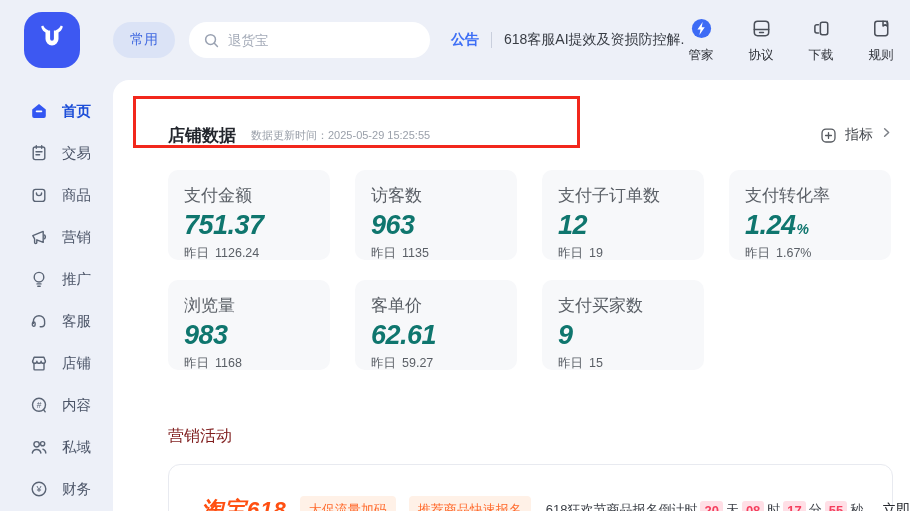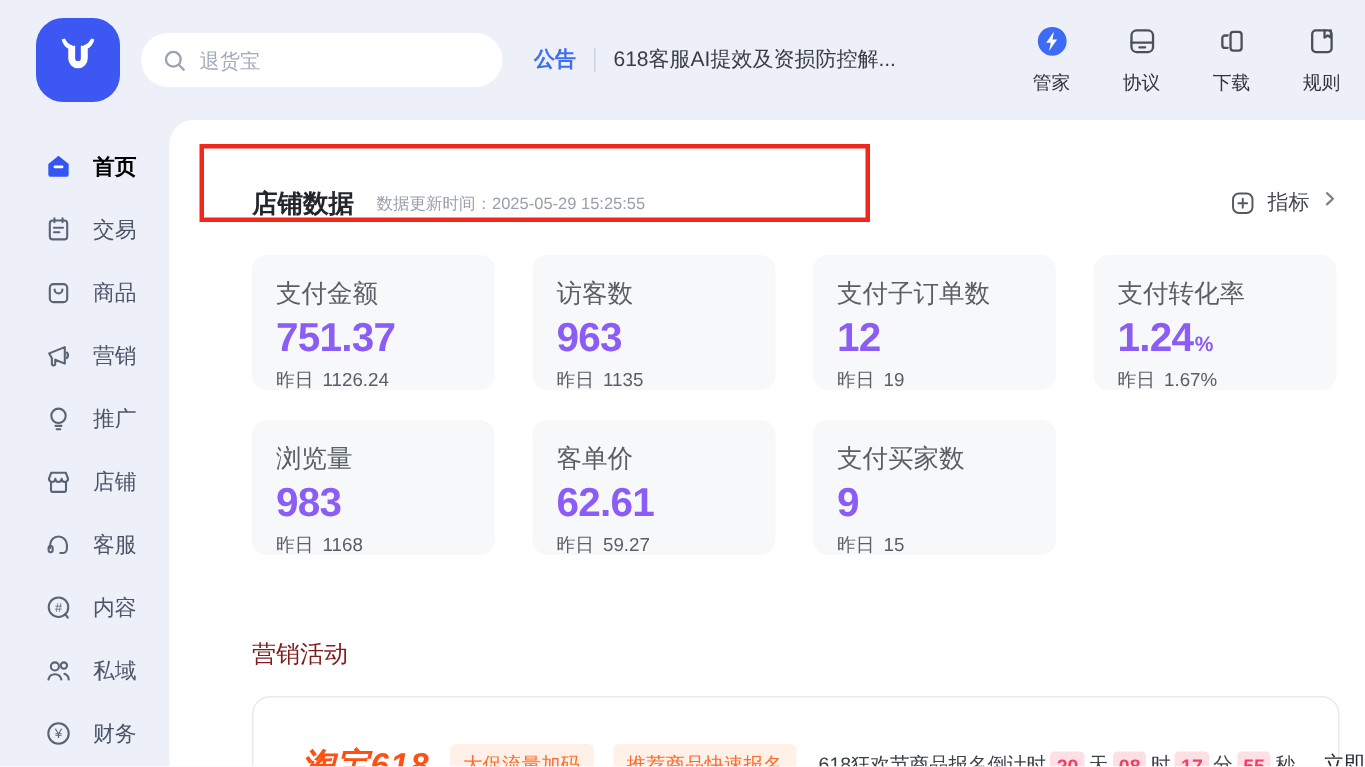--- a/index.html
+++ b/index.html
@@ -19,34 +19,34 @@
   .notice-divider { width: 1px; height: 16px; background: #c9cfdd; margin: 0 12px; flex: 0 0 auto; }
   .notice-text { color: #383c44; font-size: 14px; white-space: nowrap; overflow: hidden; }
   .actions { margin-left: auto; margin-right: 12px; display: flex; gap: 26px; }
   .action { display: flex; flex-direction: column; align-items: center; gap: 3px; cursor: pointer; width: 34px; }
   .action-label { font-size: 12.5px; color: #30333a; white-space: nowrap; }
 
   
   .sidebar { position: absolute; left: 0; top: 80px; bottom: 0; width: 113px; padding-top: 10px; }
   .side-item { height: 42px; display: flex; align-items: center; padding-left: 29px; gap: 13px; cursor: pointer; }
   .side-item .slabel { font-size: 14.5px; color: #4c5568; }
-  .side-item.active .slabel { color: #000000; font-weight: 700; }
+  .side-item.active .slabel { color: #1d4ed8; font-weight: 700; }
   .sicon { width: 20px; height: 20px; display: flex; align-items: center; justify-content: center; }
 
   
   .main { position: absolute; left: 113px; top: 80px; right: 0; bottom: 0; background: #ffffff; border-top-left-radius: 16px; padding: 44px 17px 0 55px; }
   .section-head { display: flex; align-items: center; }
   .section-title { font-size: 17px; font-weight: 700; color: #23262d; }
   .update-time { margin-left: 15px; font-size: 11px; color: #9aa0aa; }
   .metrics-btn { margin-left: auto; display: flex; gap: 7px; cursor: pointer; color: #45494f; font-size: 14px; }
 
   .cards { margin-top: 23px; display: grid; grid-template-columns: repeat(4, 162px); column-gap: 25px; row-gap: 20px; }
   .card { background: #f7f8fa; border-radius: 10px; padding: 14px 16px 13px; height: 90px; cursor: pointer; }
   .card-label { font-size: 17px; color: #5a5f66; }
-  .card-value { margin-top: 3px; font-size: 27px; font-weight: 700; color: #8b5cf6; letter-spacing: -0.5px; line-height: 1.15; }
+  .card-value { margin-top: 3px; font-size: 27px; font-weight: 700; color: #0f766e; letter-spacing: -0.5px; line-height: 1.15; font-style: italic; }
   .card-value .unit { font-size: 14px; font-weight: 600; letter-spacing: 0; margin-left: 1px; }
   .card-yesterday { margin-top: 4px; font-size: 12.5px; color: #5a5f66; }
   .card-yesterday .yv { margin-left: 6px; }
 
   .marketing-title { margin-top: 56px; font-size: 16px; font-weight: 500; color: #7f1d1d; }
   .banner { margin-top: 17px; height: 92px; border: 1px solid #e8eaf0; border-radius: 12px; background: #fff; display: flex; align-items: center; padding: 0 24px 0 32px; }
   .banner-logo { font-size: 22px; font-weight: 800; font-style: italic; color: #ff4f11; letter-spacing: 1px; white-space: nowrap; cursor: pointer; }
   .tag { margin-left: 13px; font-size: 13px; color: #ff6a2c; background: #fff1e7; padding: 5px 9px; border-radius: 4px; white-space: nowrap; cursor: pointer; }
   .countdown { margin-left: 15px; font-size: 13px; color: #3a3e45; display: flex; align-items: center; white-space: nowrap; }
   .cd-num { background: #ffdfe6; color: #f53f5e; font-weight: 600; padding: 2px 4px; border-radius: 3px; margin: 0 3px; }
@@ -64,20 +64,21 @@
   <div class="topbar">
     <div class="logo">
       <span>
         <svg width="34" height="34" viewBox="0 0 34 34">
           <path d="M10.5 9.5 v8.5 a6.5 6.5 0 0 0 13 0 V9.5 h-4.6 v8.3 a1.9 1.9 0 0 1 -3.8 0 V9.5 Z" fill="#fff"></path>
           <path d="M8.2 4.6 c1.2 2.6 2.9 4 5 4.6 L11.9 12 C8.8 11 6.9 8.6 6.1 5.4 Z" fill="#fff"></path>
           <path d="M25.8 4.6 c-1.2 2.6 -2.9 4 -5 4.6 L22.1 12 c3.1 -1 5 -3.4 5.8 -6.6 Z" fill="#fff"></path>
         </svg>
       </span>
     </div>
+    <div class="quick-pill">常用</div>
     <div class="searchbox">
       <span style="display:flex;">
         <svg width="17" height="17" viewBox="0 0 18 18" fill="none" stroke="#9aa2b2" stroke-width="1.6" stroke-linecap="round">
           <circle cx="8" cy="8" r="5.2"></circle>
             <path d="M12 12 l3.3 3.3"></path>
         </svg>
       </span>
       <input type="text" placeholder="退货宝" style="">
     </div>
     <div class="notice">
@@ -168,36 +169,36 @@
         <svg width="20" height="20" viewBox="0 0 20 20" fill="none" stroke="#5a6475" stroke-width="1.4" stroke-linecap="round">
           <circle cx="10" cy="8.2" r="4.8"></circle>
           <path d="M8 14.9 h4 M8.8 17.2 h2.4"></path>
         </svg>
       </span>
       <span class="slabel">推广</span>
     </div>
     <div class="side-item">
       <span class="sicon">
         <svg width="20" height="20" viewBox="0 0 20 20" fill="none" stroke="#5a6475" stroke-width="1.4" stroke-linecap="round" stroke-linejoin="round">
+          <path d="M4.4 12.4 V10.3 a5.6 5.6 0 0 1 11.2 0 v2.1"></path>
+          <rect x="3.4" y="11" width="2.7" height="4.2" rx="1.3"></rect>
+          <path d="M15.6 13 a2.9 2.9 0 0 1 -2.9 2.7 h-1.5"></path>
+        </svg>
+      </span>
+      <span class="slabel">客服</span>
+    </div>
+    <div class="side-item">
+      <span class="sicon">
+        <svg width="20" height="20" viewBox="0 0 20 20" fill="none" stroke="#5a6475" stroke-width="1.4" stroke-linecap="round" stroke-linejoin="round">
           <path d="M5 10.4 V16 a0.9 0.9 0 0 0 0.9 0.9 h8.2 A0.9 0.9 0 0 0 15 16 v-5.6"></path>
           <path d="M3.6 8.2 5.1 4.2 h9.8 l1.5 4"></path>
           <path d="M3.6 8.2 c0 1.2 1 2.1 2.2 2.1 1.1 0 2.1 -.9 2.1 -2.1 0 1.2 .9 2.1 2.1 2.1 s2.1 -.9 2.1 -2.1 c0 1.2 .9 2.1 2.1 2.1 1.2 0 2.2 -.9 2.2 -2.1"></path>
         </svg>
       </span>
       <span class="slabel">店铺</span>
-    </div>
-    <div class="side-item">
-      <span class="sicon">
-        <svg width="20" height="20" viewBox="0 0 20 20" fill="none" stroke="#5a6475" stroke-width="1.4" stroke-linecap="round" stroke-linejoin="round">
-          <path d="M4.4 12.4 V10.3 a5.6 5.6 0 0 1 11.2 0 v2.1"></path>
-          <rect x="3.4" y="11" width="2.7" height="4.2" rx="1.3"></rect>
-          <path d="M15.6 13 a2.9 2.9 0 0 1 -2.9 2.7 h-1.5"></path>
-        </svg>
-      </span>
-      <span class="slabel">客服</span>
     </div>
     <div class="side-item">
       <span class="sicon">
         <svg width="20" height="20" viewBox="0 0 20 20" fill="none" stroke="#5a6475" stroke-width="1.4" stroke-linecap="round">
           <circle cx="10" cy="9.8" r="6.5"></circle>
           <path d="M14.6 14.6 l1.6 2.2"></path>
           <text x="10" y="12.8" font-size="8.5" text-anchor="middle" fill="#5a6475" stroke="none" font-family="Liberation Sans, sans-serif">#</text>
         </svg>
       </span>
       <span class="slabel">内容</span>

